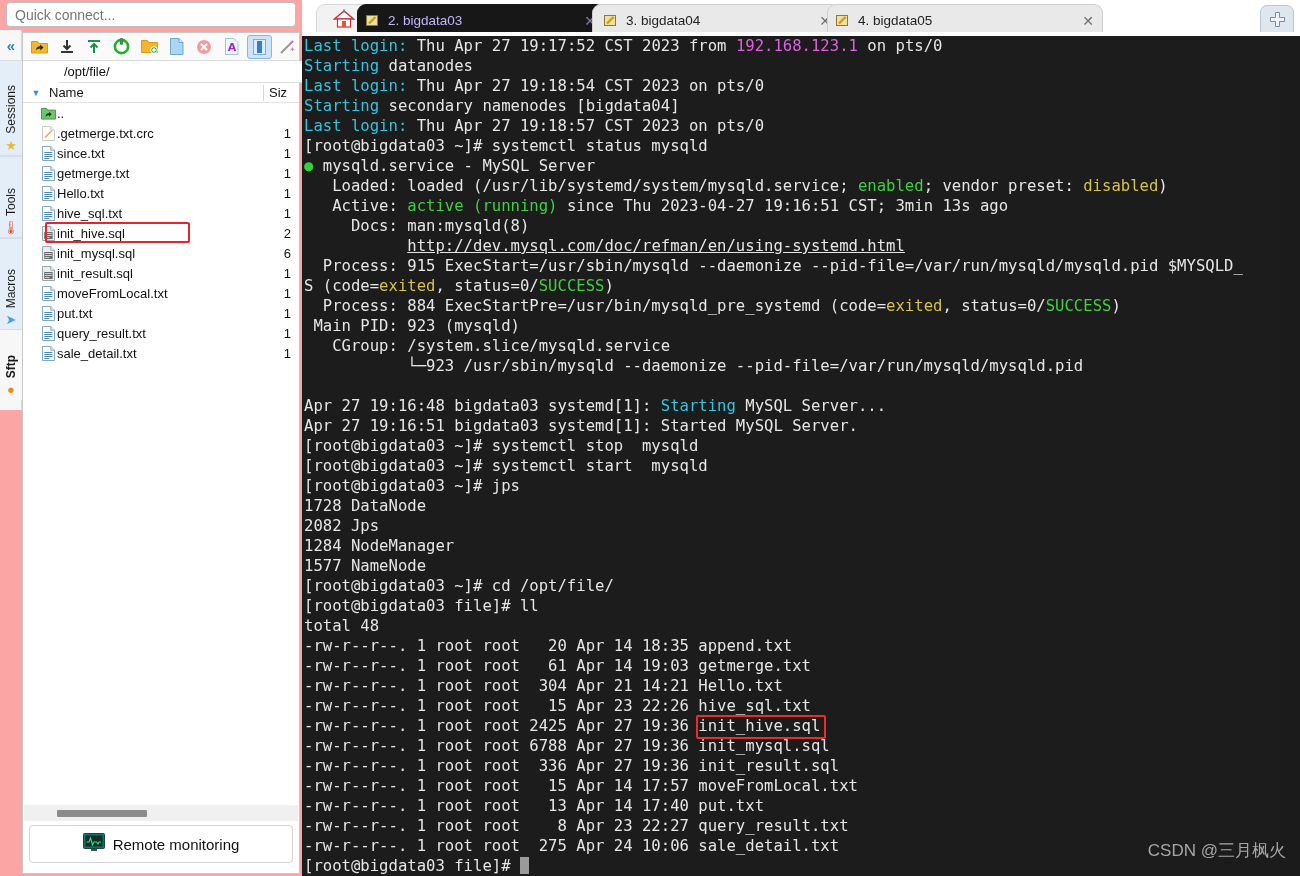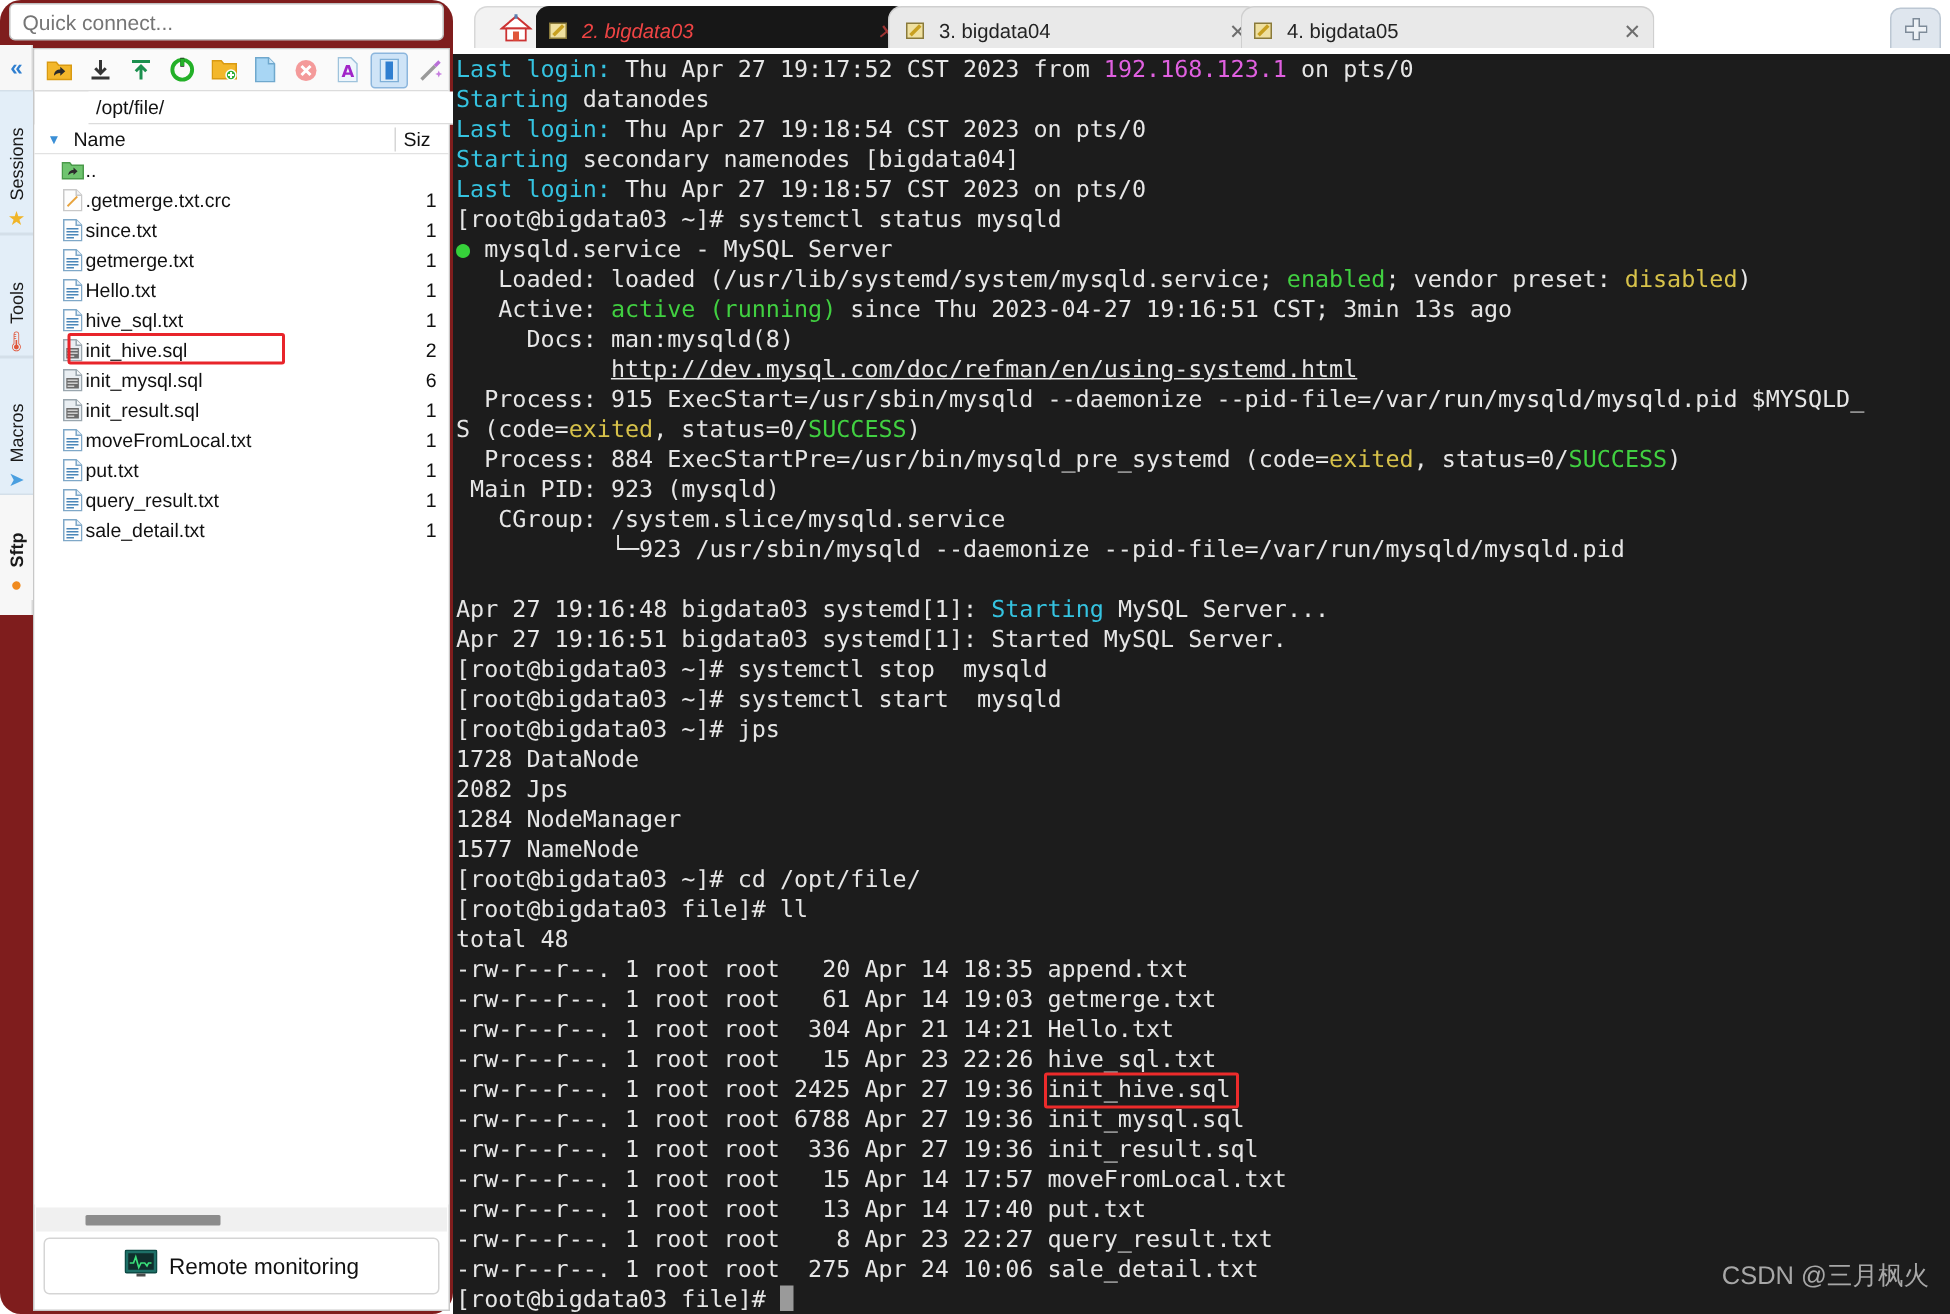--- a/index.html
+++ b/index.html
@@ -9,22 +9,21 @@
     overflow: hidden;
     background: #ffffff;
     font-family: "Liberation Sans", sans-serif;
   }
   #app { position: relative; width: 1300px; height: 876px; }
 
   
   #left-panel {
     position: absolute; left: 0; top: 0;
     width: 302px; height: 876px;
-    background: #7f1d1d;
-    border-radius: 14px;
+    background: #fca5a5;
   }
   #quick-connect {
     position: absolute; left: 6px; top: 2px;
     width: 290px; height: 25px;
     border: 1px solid #bfbfbf; border-radius: 4px;
     background: #fff;
     color: #8a8a8a; font-size: 14px;
     padding: 3px 8px;
     outline: none;
     font-family: "Liberation Sans", sans-serif;
@@ -172,21 +171,21 @@
     padding: 0 8px;
   }
   .tab.home {
     left: 14px; width: 56px; justify-content: center;
     background: #f2f2f2; border: 1px solid #d8d8d8; border-bottom: none;
   }
   .tab.doc {
     background: #e9e9e9; color: #232323;
     border: 1px solid #cfcfcf; border-bottom: none;
   }
-  .tab.doc.active { background: #171717; color: #ef4444; border-color: #171717; font-style: italic; }
+  .tab.doc.active { background: #171717; color: #c4b5fd; border-color: #171717; }
   .tab .tab-icon { margin-right: 6px; display: flex; align-items: center; }
   .tab .tab-label { flex: 1; white-space: nowrap; }
   .tab .tab-close { font-size: 14px; opacity: .62; margin-left: 8px; }
   #tab-add {
     position: absolute; left: 958px; top: 5px; width: 34px; height: 28px;
     background: #dfe6ee; border: 1px solid #bcc7d3;
     border-top-left-radius: 7px; border-top-right-radius: 7px;
     display: flex; align-items: center; justify-content: center;
   }
 

